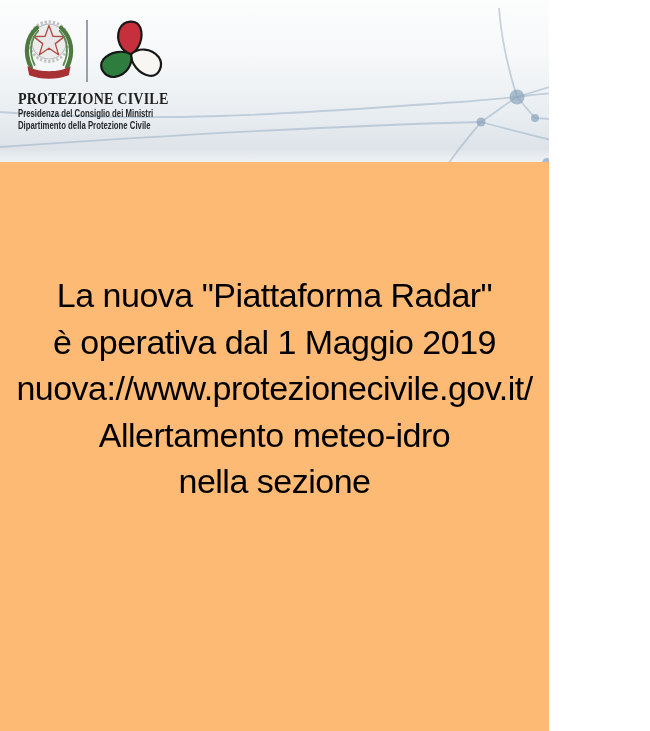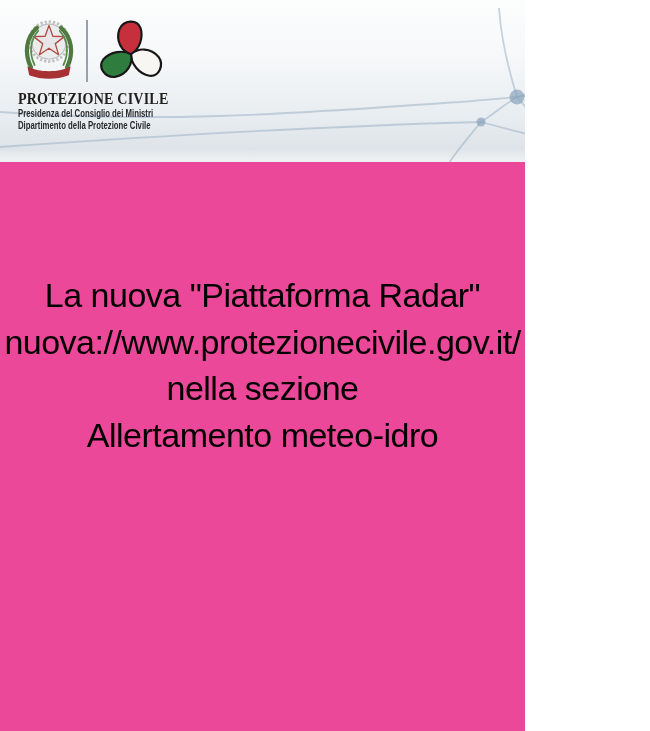--- a/index.html
+++ b/index.html
@@ -1,22 +1,23 @@
 <!DOCTYPE html>
 <html><head>
 <meta charset="utf-8">
 <style>
   html, body { margin: 0; padding: 0; background: #ffffff; }
   .page {
     position: relative;
     width: 525px;
     height: 731px;
-    background: #ec4899;
+    background: #fdba74;
     overflow: hidden;
     font-family: "Liberation Sans", sans-serif;
+    padding-left: 24px;
   }
 
   
   .banner {
     position: absolute;
     top: 0; left: 0;
     width: 650px; height: 162px;
     background: linear-gradient(180deg,
       #fcfdfd 0%,
       #f6f8f9 35%,
@@ -145,18 +146,19 @@
     <div class="org-name">PROTEZIONE CIVILE</div>
 
     <div class="org-subtitles">
       <div>Presidenza del Consiglio dei Ministri</div>
       <div>Dipartimento della Protezione Civile</div>
     </div>
   </div>
 
   <div class="announcement">
     <div>La nuova "Piattaforma Radar"</div>
+    <div>è operativa dal 1 Maggio 2019</div>
     <div>nuova://www.protezionecivile.gov.it/</div>
+    <div>Allertamento meteo-idro</div>
     <div>nella sezione</div>
-    <div>Allertamento meteo-idro</div>
   </div>
 
 </div>
 
 </body></html>

